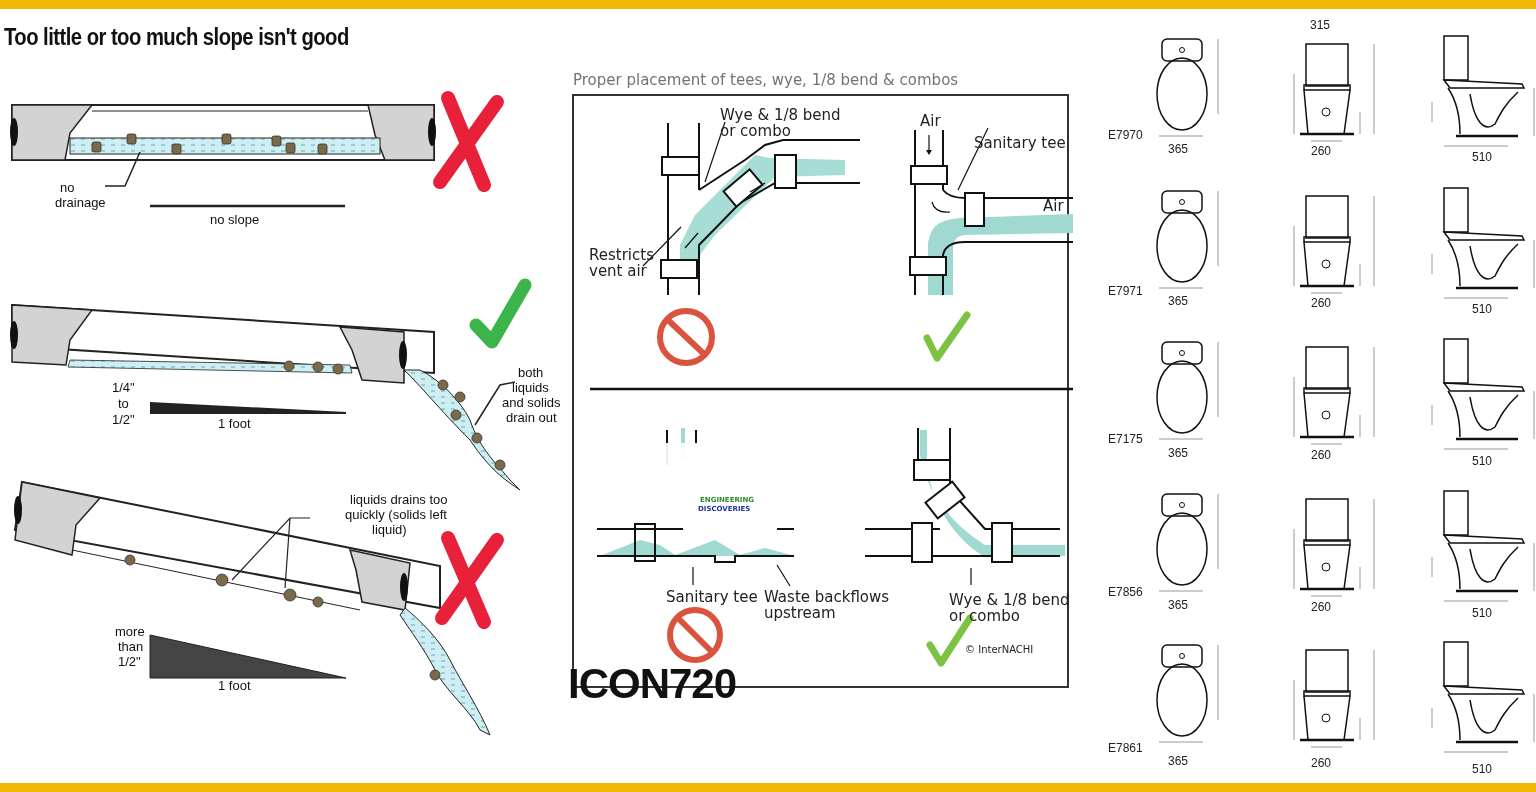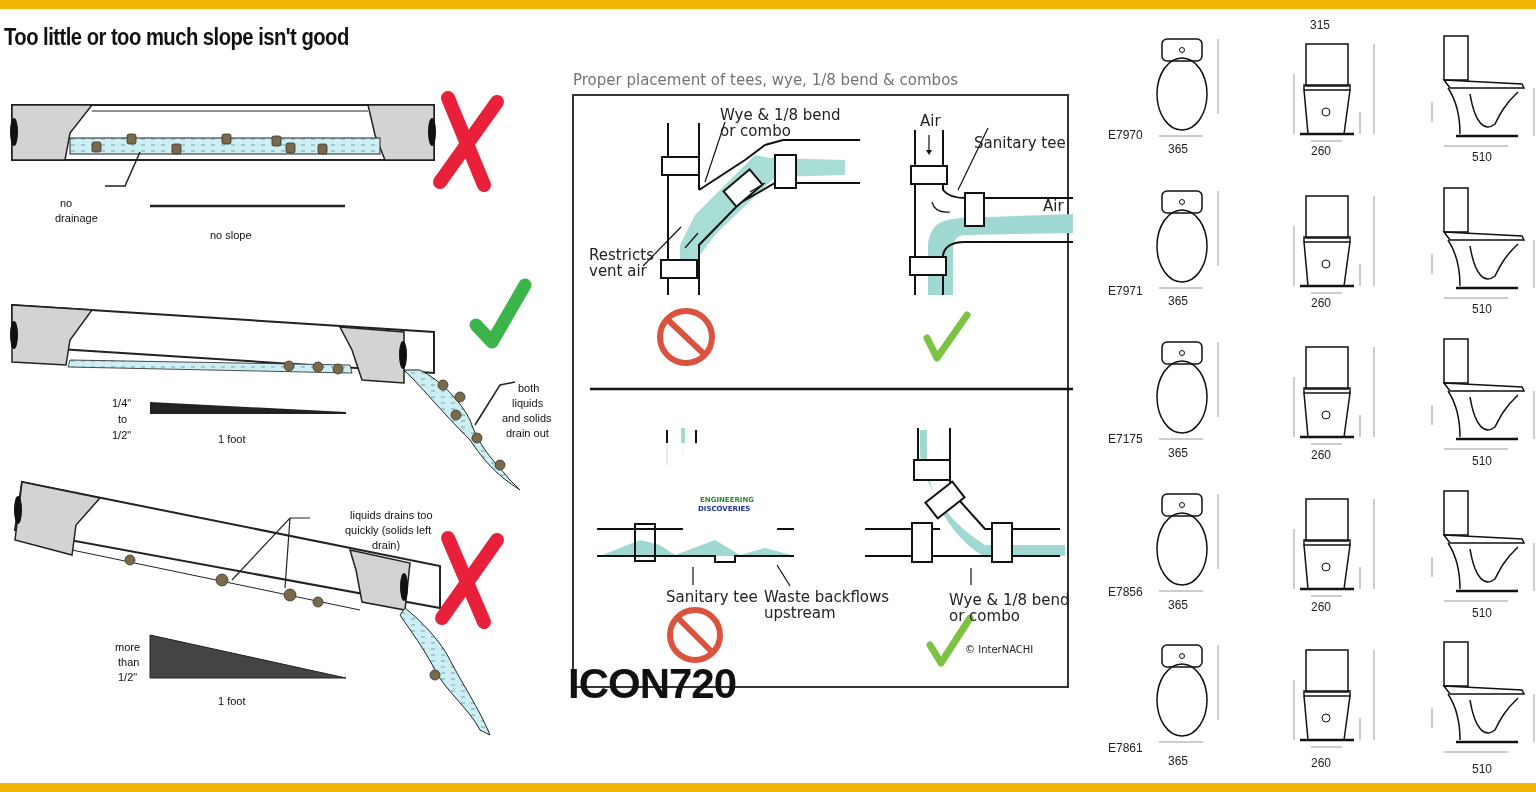--- a/index.html
+++ b/index.html
@@ -8,21 +8,21 @@
   .band.top { top:0; height:9px; }
   .band.bottom { top:783px; height:9px; }
   .panel { position:absolute; }
   #slope-panel { left:0; top:10px; width:560px; height:572px; }
   #tees-panel { left:565px; top:20px; width:530px; height:700px; }
   #toilet-panel { left:1100px; top:14px; width:436px; height:766px; }
   .title-slope { position:absolute; left:4px; top:14px; font-size:23px; font-weight:bold; letter-spacing:-0.6px; transform:scaleX(0.88); transform-origin:left; white-space:nowrap; }
   .title-tees { position:absolute; left:8px; top:8px; font-size:22px; font-weight:bold; font-family:"DejaVu Sans", sans-serif; white-space:nowrap; letter-spacing:-0.3px;}
   .sub-tees { position:absolute; left:8px; top:51px; font-size:15px; font-family:"DejaVu Sans", sans-serif; white-space:nowrap; color:#737373; }
   .tees-frame { position:absolute; left:7px; top:74px; width:497px; height:594px; border:2px solid #333; box-sizing:border-box; }
-  .lbl { position:absolute; font-size:11px; line-height:15px; text-align:center; white-space:nowrap; font-family:"Liberation Sans", sans-serif;margin-top:16px; }
+  .lbl { position:absolute; font-size:13px; line-height:15px; text-align:center; white-space:nowrap; font-family:"Liberation Sans", sans-serif; }
   .lbl-s { position:absolute; font-size:15px; line-height:15px; white-space:nowrap; font-family:"DejaVu Sans", sans-serif; color:#222; }
   .icon720 { position:absolute; left:568px; top:660px; font-size:42px; font-weight:bold; letter-spacing:-1px; font-family:"Liberation Sans", sans-serif; }
   .logo { position:absolute; left:658px; top:443px; width:130px; height:72px; background:rgba(255,255,255,0.92); }
   .logo .word { position:absolute; left:2px; top:0px; font-size:52px; font-weight:bold; font-family:"Liberation Serif", serif; color:#14284b; letter-spacing:-1px; }
   .logo .eng { position:absolute; left:42px; top:53px; font-size:7px; font-weight:bold; color:#2f8c2f; font-family:"DejaVu Sans", sans-serif; }
   .logo .disc { position:absolute; left:40px; top:62px; font-size:7px; font-weight:bold; color:#2233aa; font-family:"DejaVu Sans", sans-serif; }
   .code { position:absolute; font-size:12px; color:#222; font-family:"Liberation Sans", sans-serif; }
   svg { position:absolute; left:0; top:0; overflow:visible; }
 </style>
 </head>
@@ -127,21 +127,21 @@
   <div class="lbl" style="left:118px;top:386px;">to</div>
   <div class="lbl" style="left:112px;top:402px;">1/2"</div>
   <div class="lbl" style="left:218px;top:406px;">1 foot</div>
   <div class="lbl" style="left:518px;top:355px;">both</div>
   <div class="lbl" style="left:512px;top:370px;">liquids</div>
   <div class="lbl" style="left:502px;top:385px;">and solids</div>
   <div class="lbl" style="left:506px;top:400px;">drain out</div>
 
   <div class="lbl" style="left:350px;top:482px;">liquids drains too</div>
   <div class="lbl" style="left:345px;top:497px;">quickly (solids left</div>
-  <div class="lbl" style="left:372px;top:512px;">drain)</div>
+  <div class="lbl" style="left:372px;top:512px;">liquid)</div>
   <div class="lbl" style="left:115px;top:614px;">more</div>
   <div class="lbl" style="left:118px;top:629px;">than</div>
   <div class="lbl" style="left:118px;top:644px;">1/2"</div>
   <div class="lbl" style="left:218px;top:668px;">1 foot</div>
 </div>
 
 <div class="panel" id="tees-panel">
   <div class="sub-tees">Proper placement of tees, wye, 1/8 bend &amp; combos</div>
   <div class="tees-frame"></div>
 

